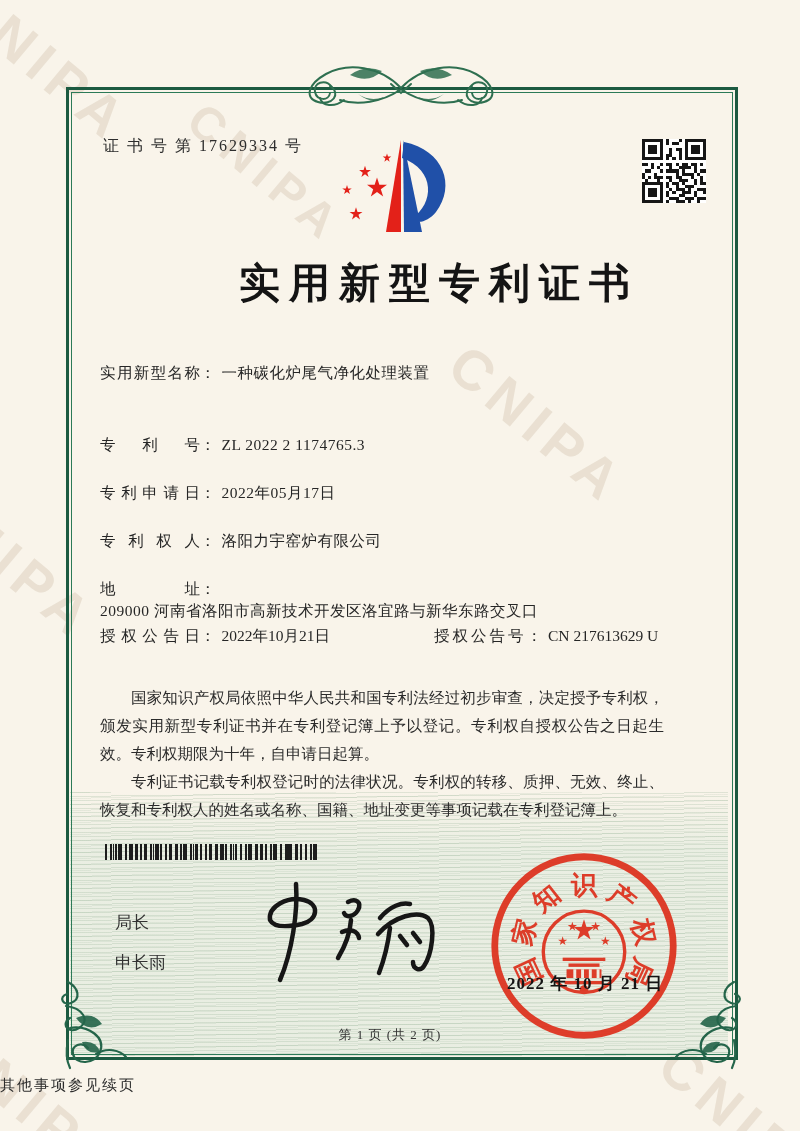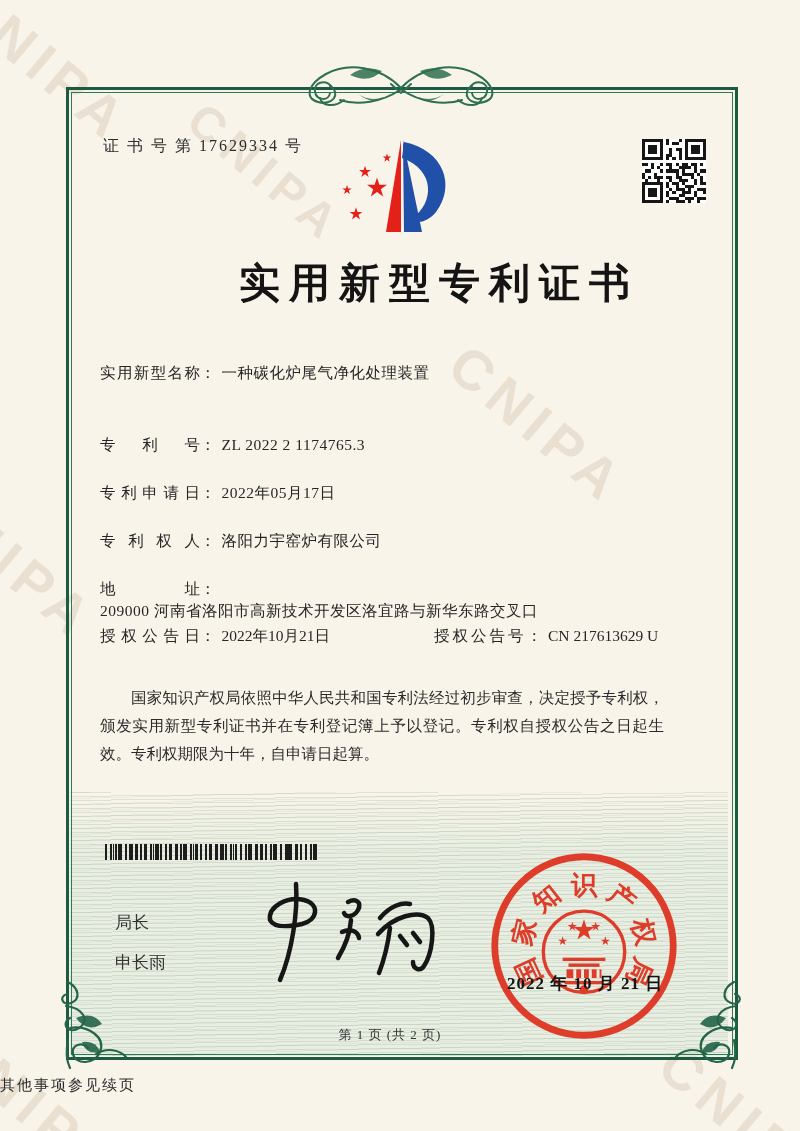--- a/index.html
+++ b/index.html
@@ -184,20 +184,21 @@
   </div>
   <div class="frow" style="top:625px;">
     <span class="flabel">授权公告日</span><span class="fcolon">：</span><span>2022年10月21日</span>
     <span class="pair2">
       <span class="flabel">授权公告号</span><span class="fcolon">：</span><span>CN 217613629 U</span>
     </span>
   </div>
 
   <div class="bodytext">
     <p>国家知识产权局依照中华人民共和国专利法经过初步审查，决定授予专利权，颁发实用新型专利证书并在专利登记簿上予以登记。专利权自授权公告之日起生效。专利权期限为十年，自申请日起算。</p>
+    <p>专利证书记载专利权登记时的法律状况。专利权的转移、质押、无效、终止、恢复和专利权人的姓名或名称、国籍、地址变更等事项记载在专利登记簿上。</p>
   </div>
 
   <div class="barcode"></div>
 
   <div class="signer">
     <div>局长</div>
     <div>申长雨</div>
   </div>
 
   <svg class="signature" width="210" height="110" viewBox="0 0 210 110">

